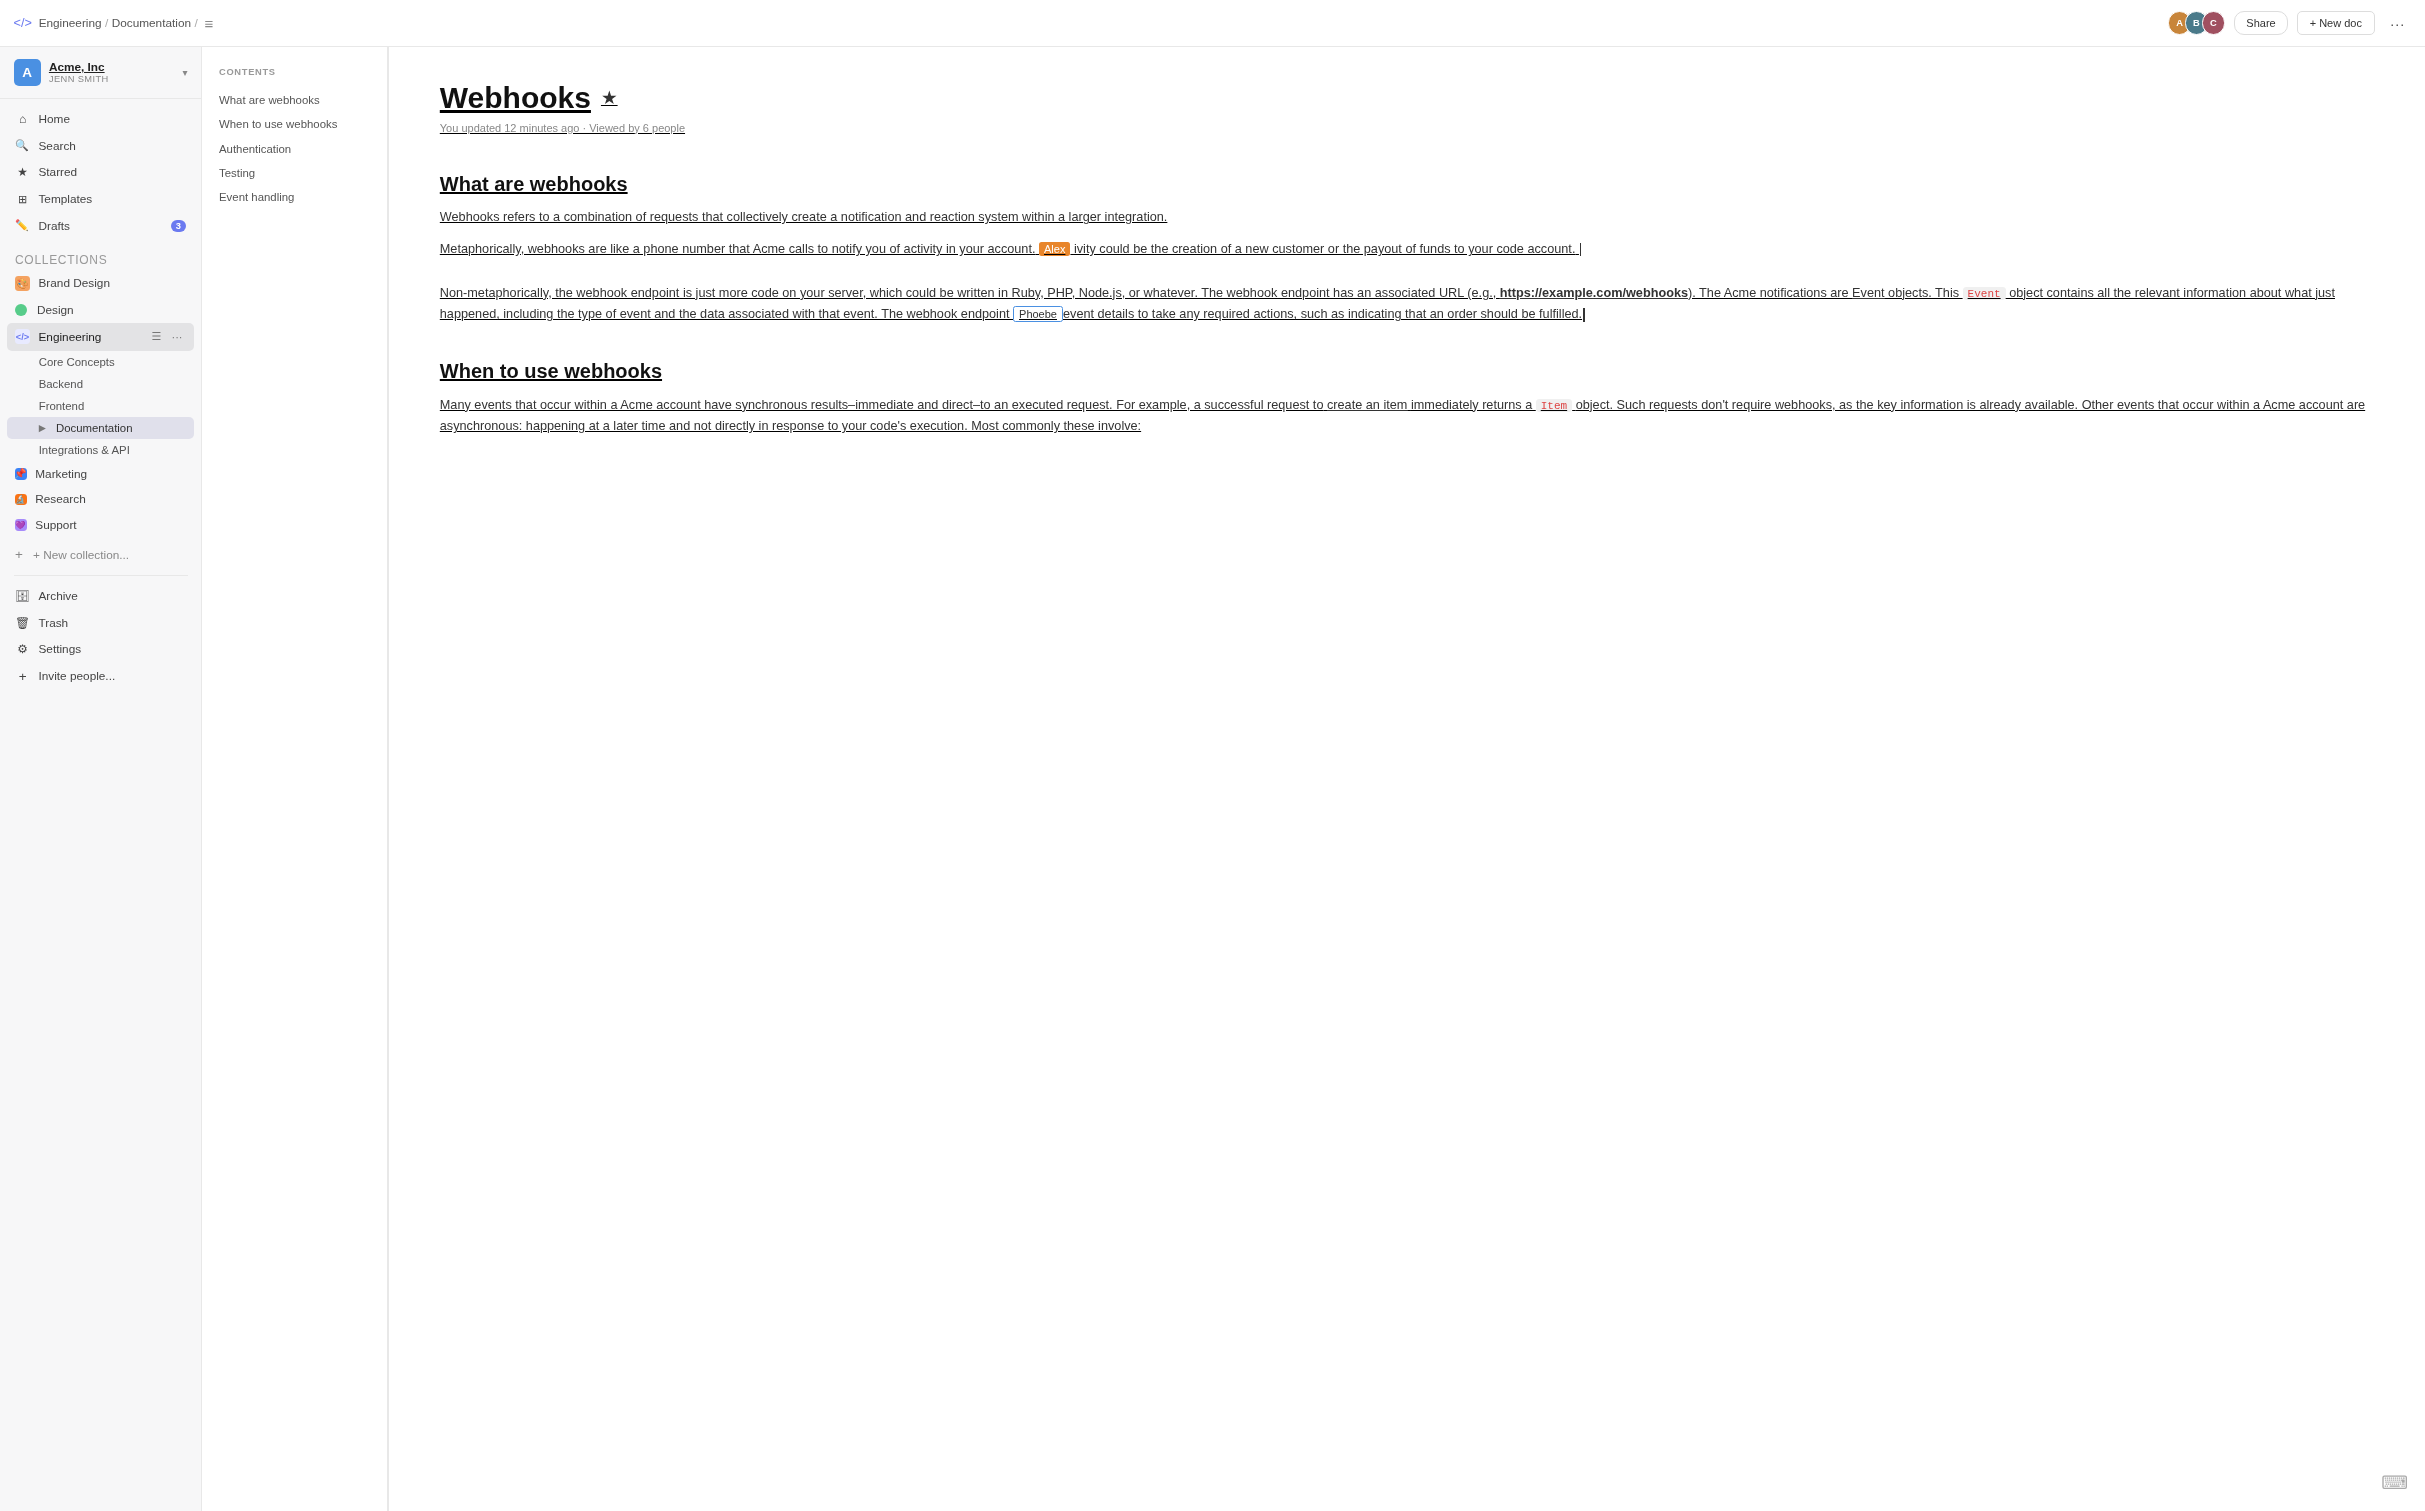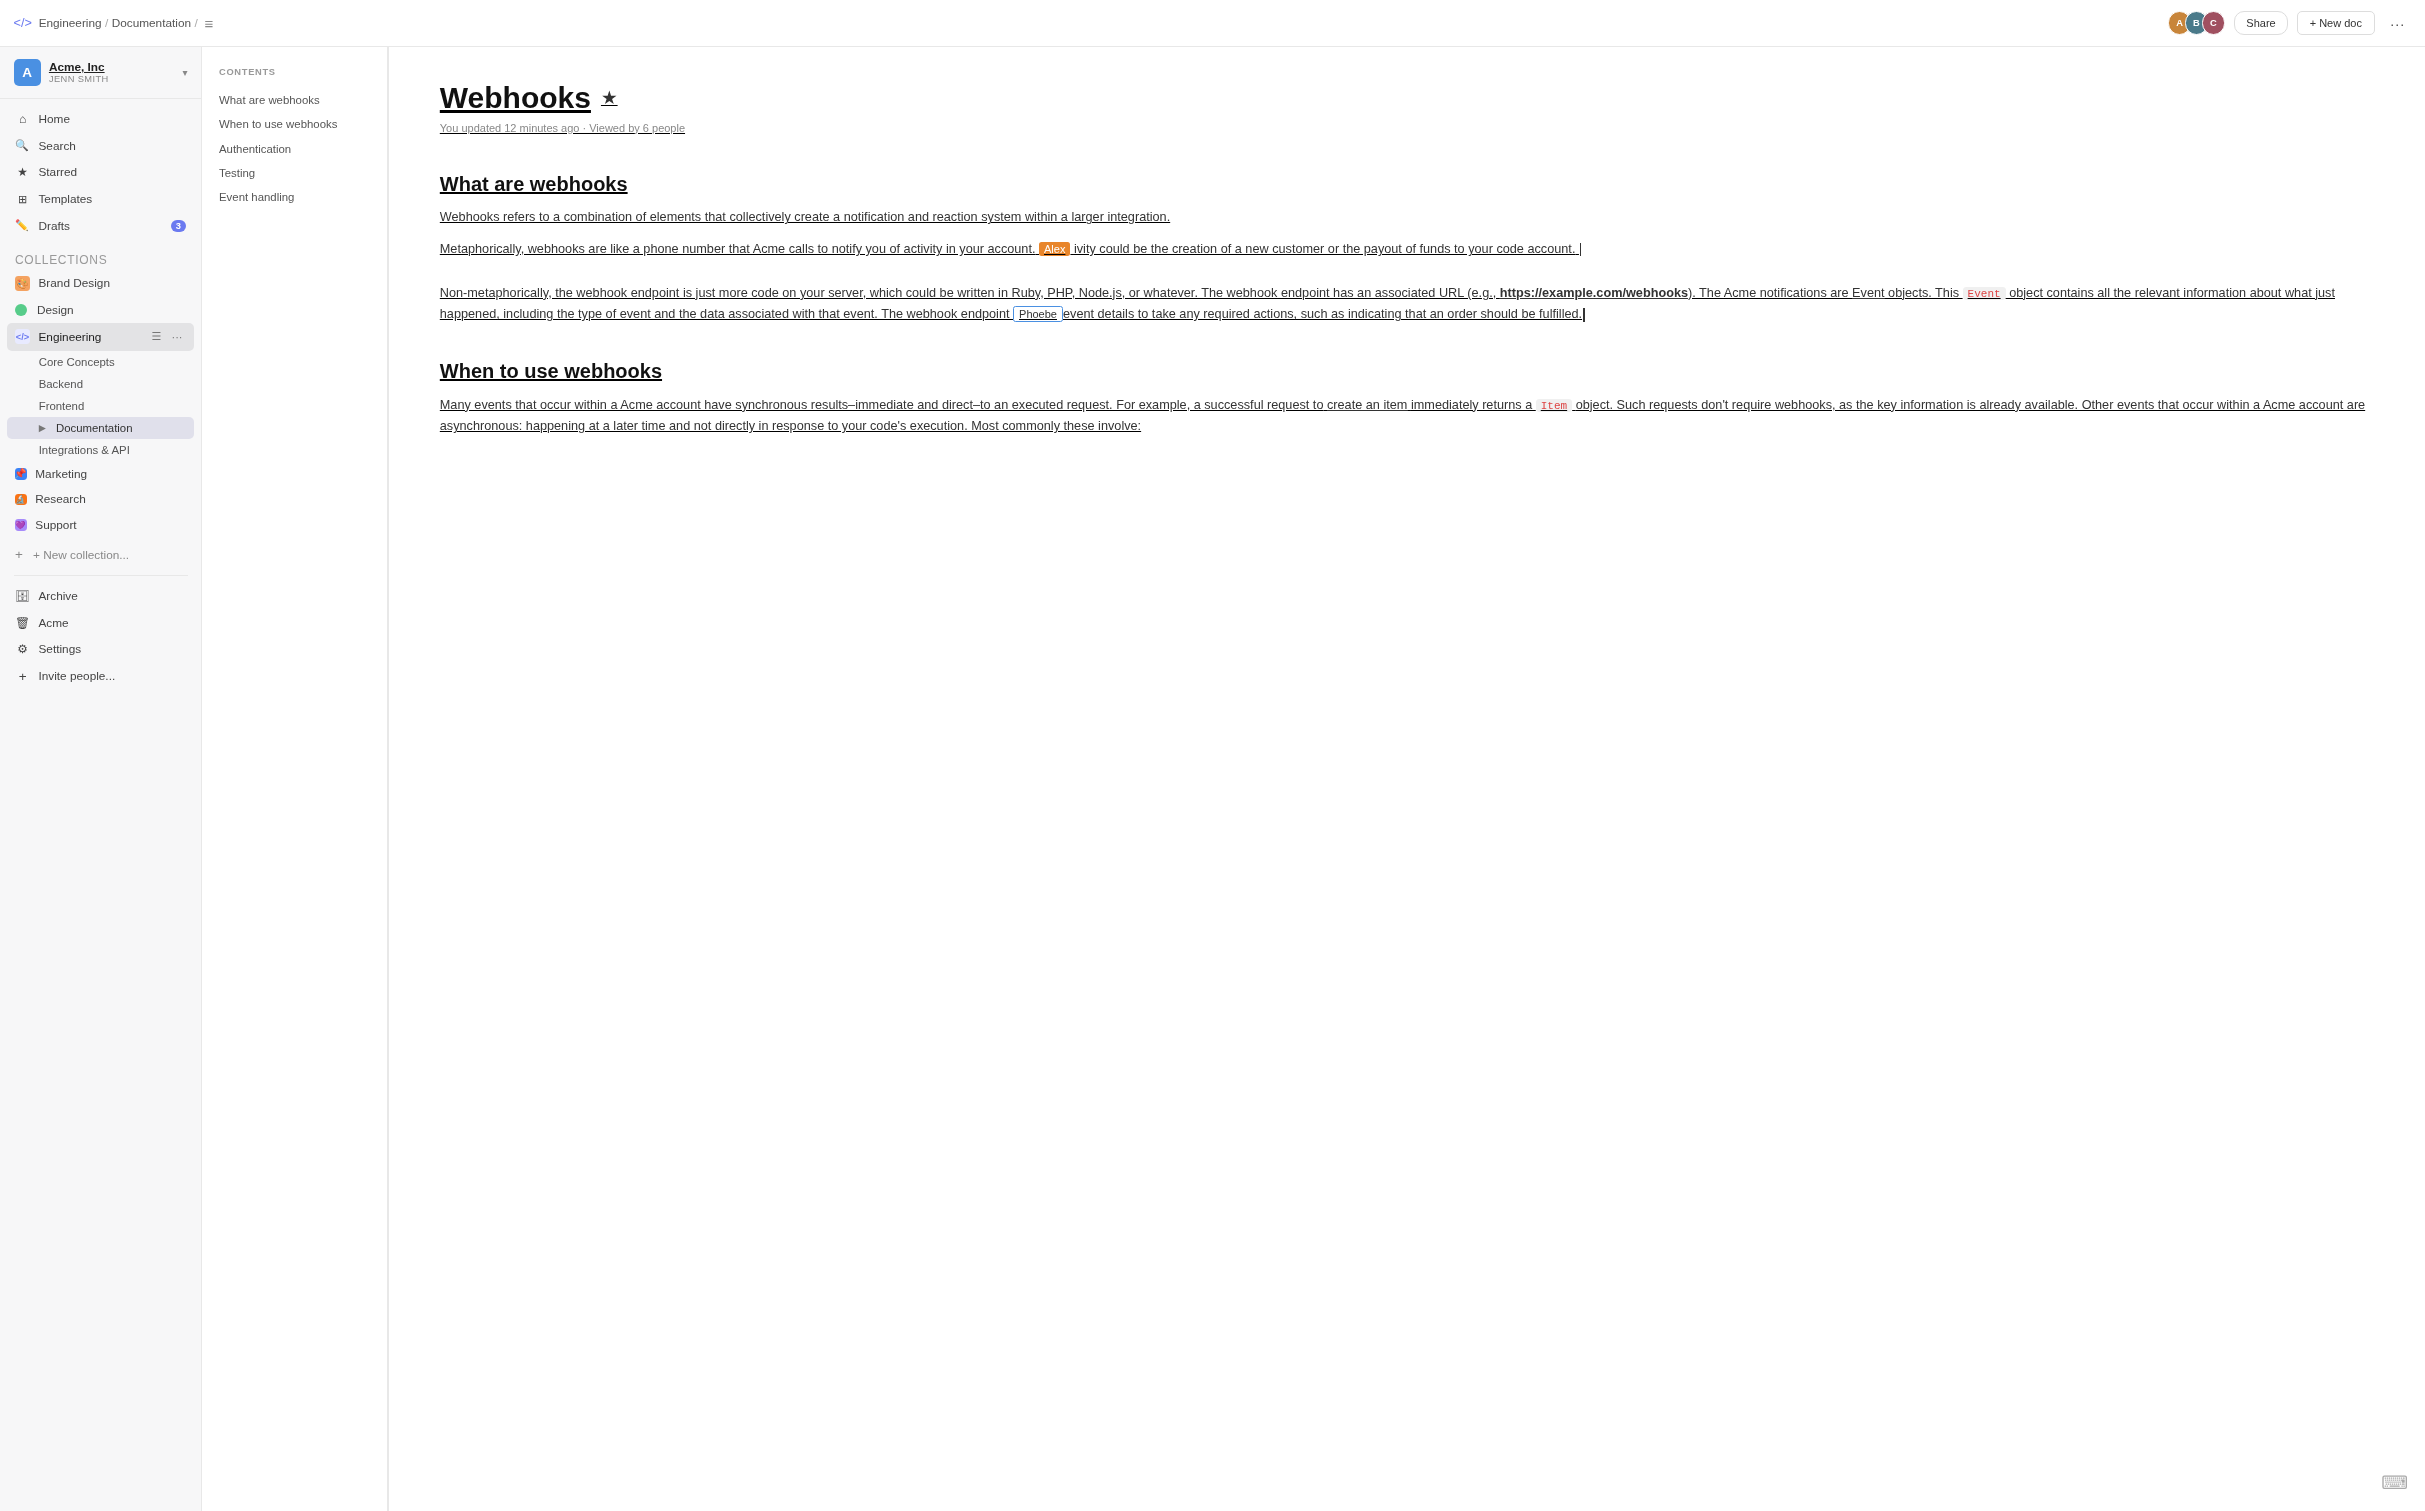--- a/index.html
+++ b/index.html
@@ -261,21 +261,21 @@
 
     <div class="sidebar-divider"></div>
 
     <div class="sidebar-nav" style="padding-top:0;">
       <div class="sidebar-nav-item">
         <span class="sidebar-nav-icon">🗄</span>
         <span class="sidebar-nav-label">Archive</span>
       </div>
       <div class="sidebar-nav-item">
         <span class="sidebar-nav-icon">🗑</span>
-        <span class="sidebar-nav-label">Acme</span>
+        <span class="sidebar-nav-label">Trash</span>
       </div>
       <div class="sidebar-nav-item">
         <span class="sidebar-nav-icon">⚙</span>
         <span class="sidebar-nav-label">Settings</span>
       </div>
       <div class="sidebar-nav-item">
         <span class="sidebar-nav-icon" style="font-size:13.5px;">+</span>
         <span class="sidebar-nav-label">Invite people...</span>
       </div>
     </div>
@@ -298,21 +298,21 @@
 
       <div class="doc-title-area">
         <h1 class="doc-title">Webhooks</h1>
         <span class="doc-star">★</span>
       </div>
 
       <div class="doc-meta">You updated 12 minutes ago · Viewed by 6 people</div>
 
       <h2 class="doc-h2">What are webhooks</h2>
 
-      <p class="doc-p">Webhooks refers to a combination of elements that collectively create a notification and reaction system within a larger integration.</p>
+      <p class="doc-p">Webhooks refers to a combination of requests that collectively create a notification and reaction system within a larger integration.</p>
 
       <p class="doc-p">
         <span>Metaphorically, webhooks are like a phone number that Acme calls to notify you of activity in your account.</span>
         <span class="user-cursor-alex">Alex</span>
         <span>ivity could be the creation of a new customer or the payout of funds to your code account.</span>
         <span class="text-cursor"></span>
       </p>
 
       <p class="doc-p" style="margin-top: 22px;">
         <span>Non-metaphorically, the webhook endpoint is just more code on your server, which could be written in Ruby, PHP, Node.js, or whatever. The webhook endpoint has an associated URL (e.g., </span><span class="link-underline" style="font-weight:600;">https://example.com/webhooks</span><span>). The Acme notifications are </span><span class="link-underline">Event</span><span> objects. This </span><span class="inline-code">Event</span><span> object contains all the relevant information about what just happened, including the type of event and the data associated with that event. The webhook endpoint </span><span class="user-cursor-phoebe">Phoebe</span><span>event details to take any required actions, such as indicating that an order should be fulfilled.</span><span class="text-cursor"></span>

